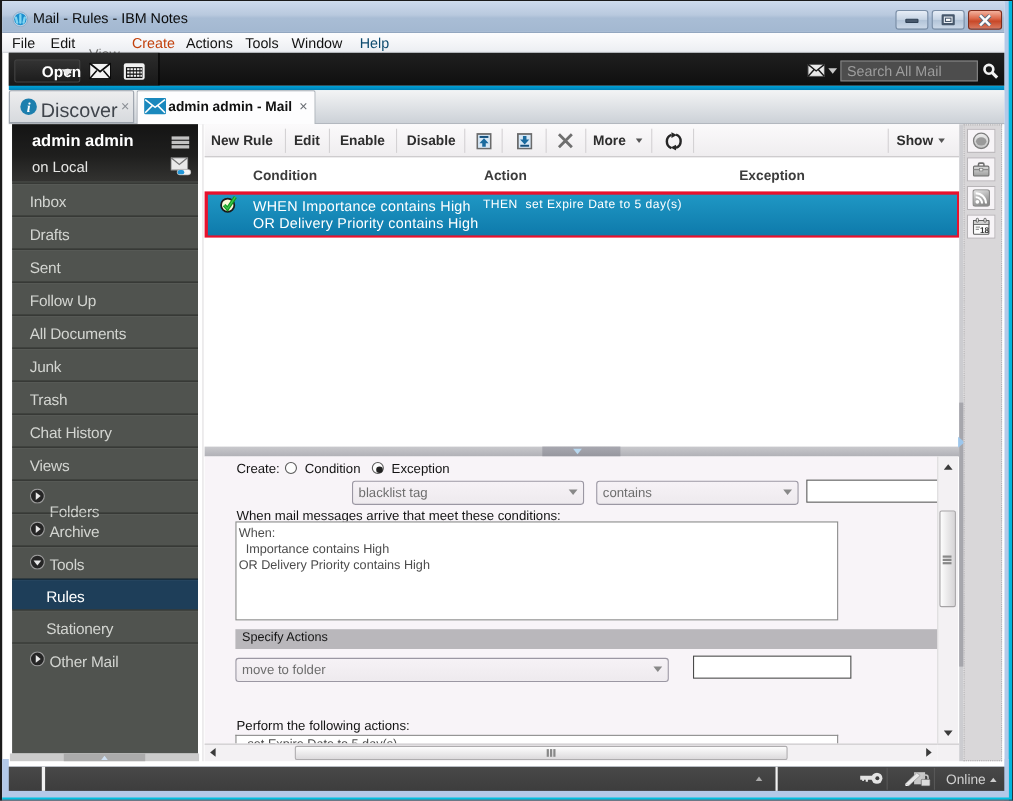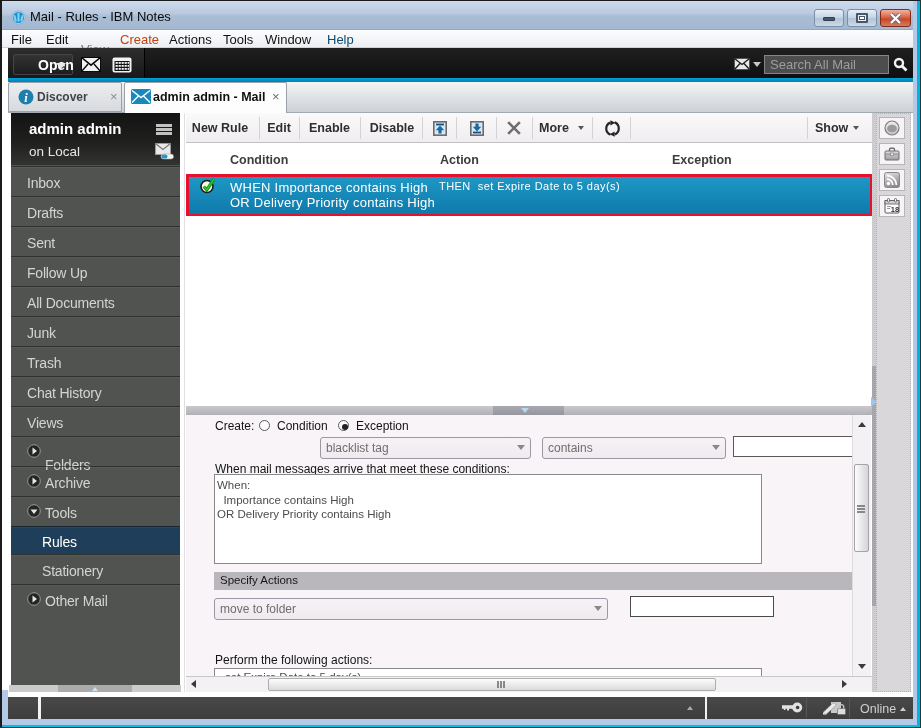--- a/index.html
+++ b/index.html
@@ -99,21 +99,21 @@
 
 <div class="abs" style="left:8px;top:78px;width:905px;height:4px;background:linear-gradient(#00a2d8,#0080b4);"></div>
 
 <div class="abs" style="left:8px;top:82px;width:905px;height:31px;background:linear-gradient(#f3f4f5,#ccd1d7);border-bottom:1px solid #a3a9b1;"></div>
 
 <div class="abs" style="left:8px;top:82px;width:114px;height:30px;background:linear-gradient(#ededee,#d7dade);border:1px solid #9aa1aa;border-radius:2px 2px 0 0;"></div>
 <svg class="abs" style="left:18px;top:89px;" width="16" height="16" viewBox="0 0 16 16">
   <circle cx="8" cy="8" r="7.5" fill="#1d7fae"></circle>
   <text x="8" y="12.5" text-anchor="middle" font-family="Liberation Serif, serif" font-size="12.5" font-style="italic" font-weight="bold" fill="#fff">i</text>
 </svg>
-<div class="abs" style="left:37px;top:90px;font-size:12px;font-weight:bold;color:#40454c;">Discover</div>
+<div class="abs" style="left:37px;top:90px;font-size:18px;font-weight:normal;color:#40454c;">Discover</div>
 <div class="abs" style="left:110px;top:89px;font-size:13px;color:#8a8e94;">×</div>
 
 <div class="abs" style="left:124px;top:82px;width:163px;height:31px;background:#fdfdfe;border:1px solid #9aa1aa;border-bottom:none;border-radius:2px 2px 0 0;"></div>
 <svg class="abs" style="left:131px;top:89px;" width="20" height="15" viewBox="0 0 20 15">
   <rect x="0" y="0" width="20" height="15" rx="1.5" fill="#1988bd"></rect>
   <path d="M1,1.5 L10,8.5 L19,1.5 M1,13.5 L7.5,7 M19,13.5 L12.5,7" fill="none" stroke="#fff" stroke-width="1.4"></path>
 </svg>
 <div class="abs" style="left:153px;top:90px;font-size:12.5px;font-weight:bold;color:#101010;">admin admin - Mail</div>
 <div class="abs" style="left:272px;top:89px;font-size:13px;color:#6a6e74;">×</div>
 <div class="abs" style="left:0;top:0;width:0;height:0;"></div>

